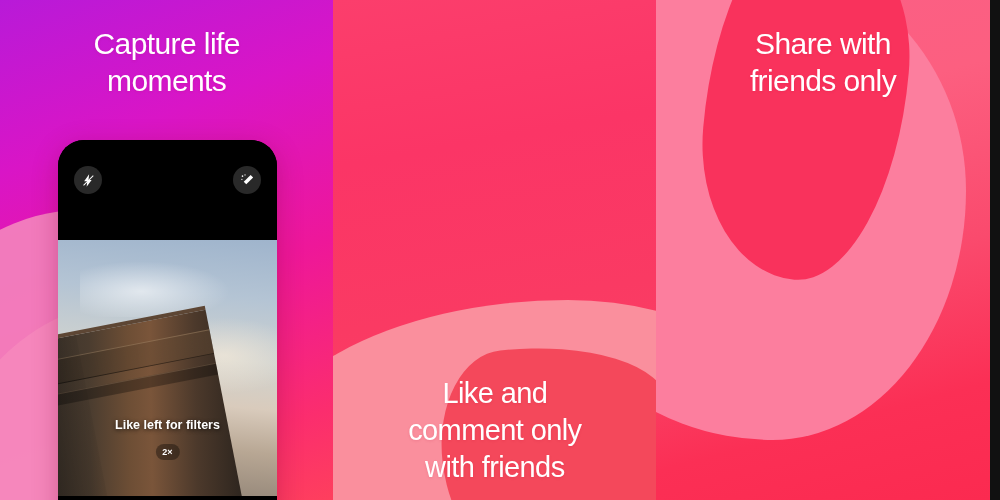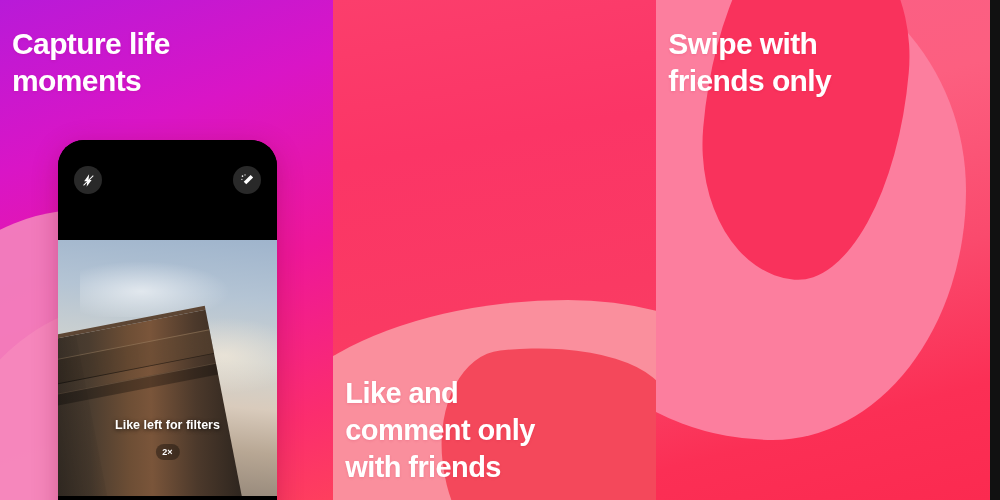--- a/index.html
+++ b/index.html
@@ -52,22 +52,22 @@
   }
   .blob3b {
     position:absolute; left:50px; top:-80px; width:200px; height:360px;
     background:#f9325c; border-radius:45% 55% 48% 52% / 60% 40% 60% 40%;
     transform:rotate(5deg);
   }
 
   
   .headline {
     position:absolute; left:0; right:0; z-index:6;
-    color:#fff;
-    font-weight:700; font-size:30px; line-height:1.22;
+    text-align:center; color:#fff;
+    font-weight:400; font-size:30px; line-height:1.22;
     letter-spacing:-.6px;
     text-shadow:0 1px 3px rgba(180,0,60,.14);
     padding:0 12px;
   }
   .headline.top { top:26px; }
   .headline.bot { bottom:14px; font-size:29px; line-height:1.28; }
 
   
   .phone {
     position:absolute; background:#000; overflow:hidden; z-index:5;
@@ -179,16 +179,16 @@
   <div class="headline bot" style="white-space:pre-line">Like and
 comment only
 with friends</div>
 </div>
 
 <div class="panel p3">
   <div class="bg3"></div>
   <div class="blob3"></div>
   <div class="blob3b"></div>
 
-  <div class="headline top" style="white-space:pre-line">Swipe with
+  <div class="headline top" style="white-space:pre-line">Share with
 friends only</div>
 
 </div>
 
 </body></html>

